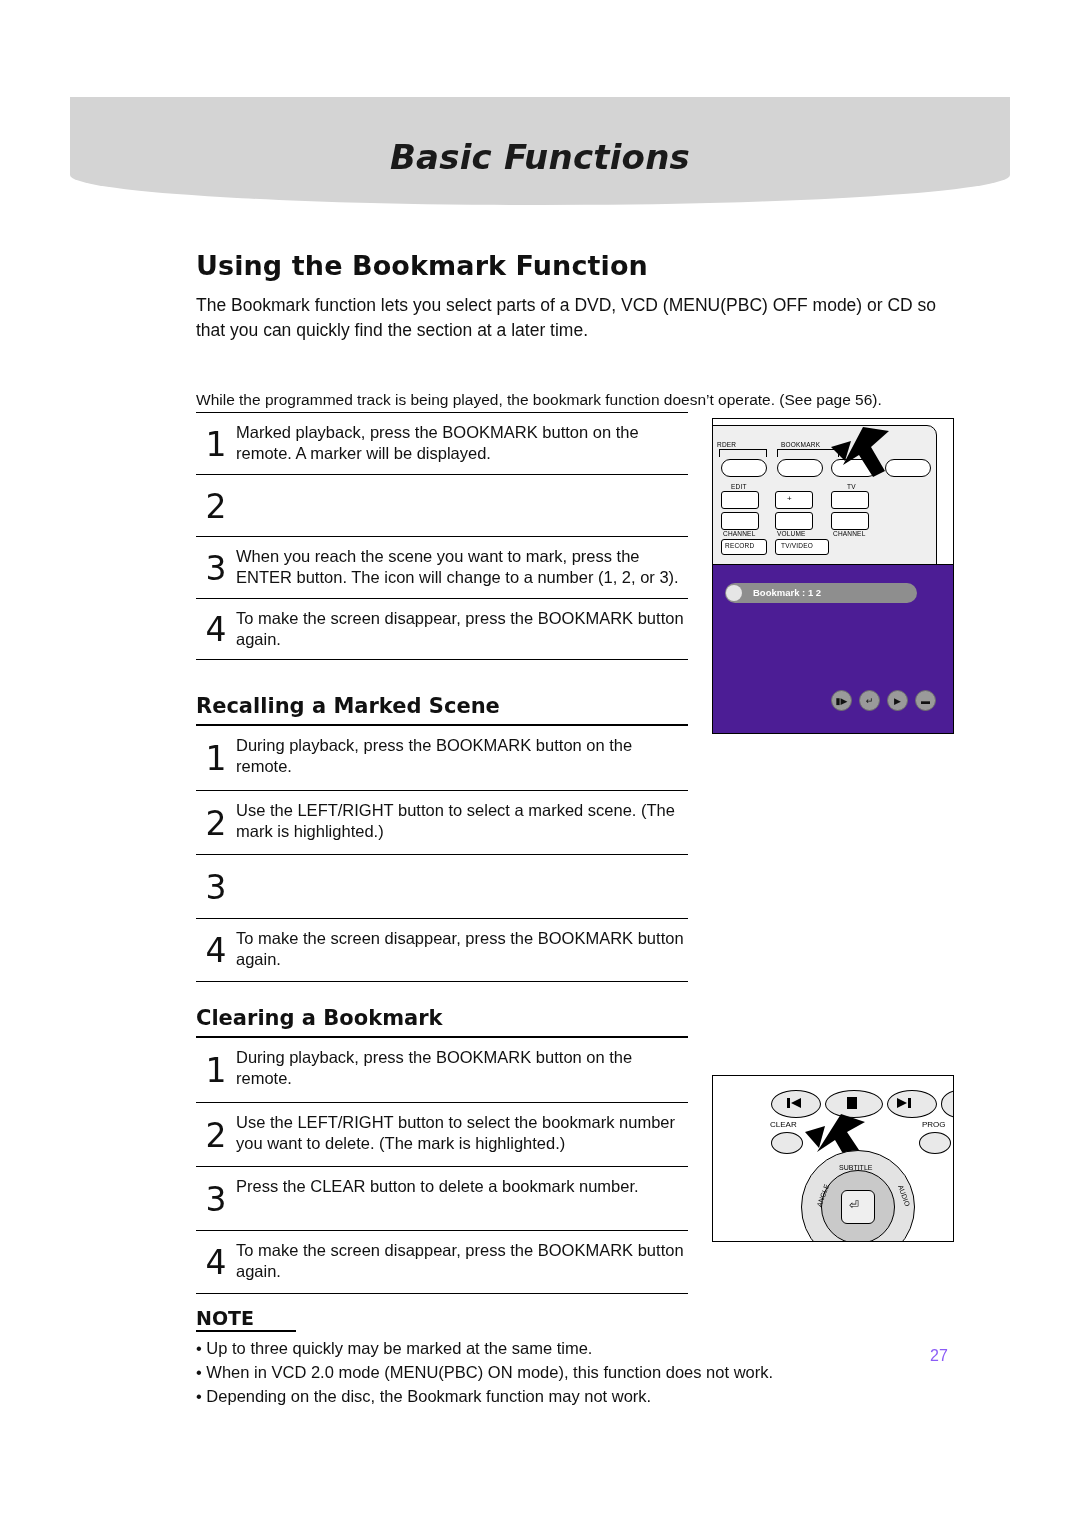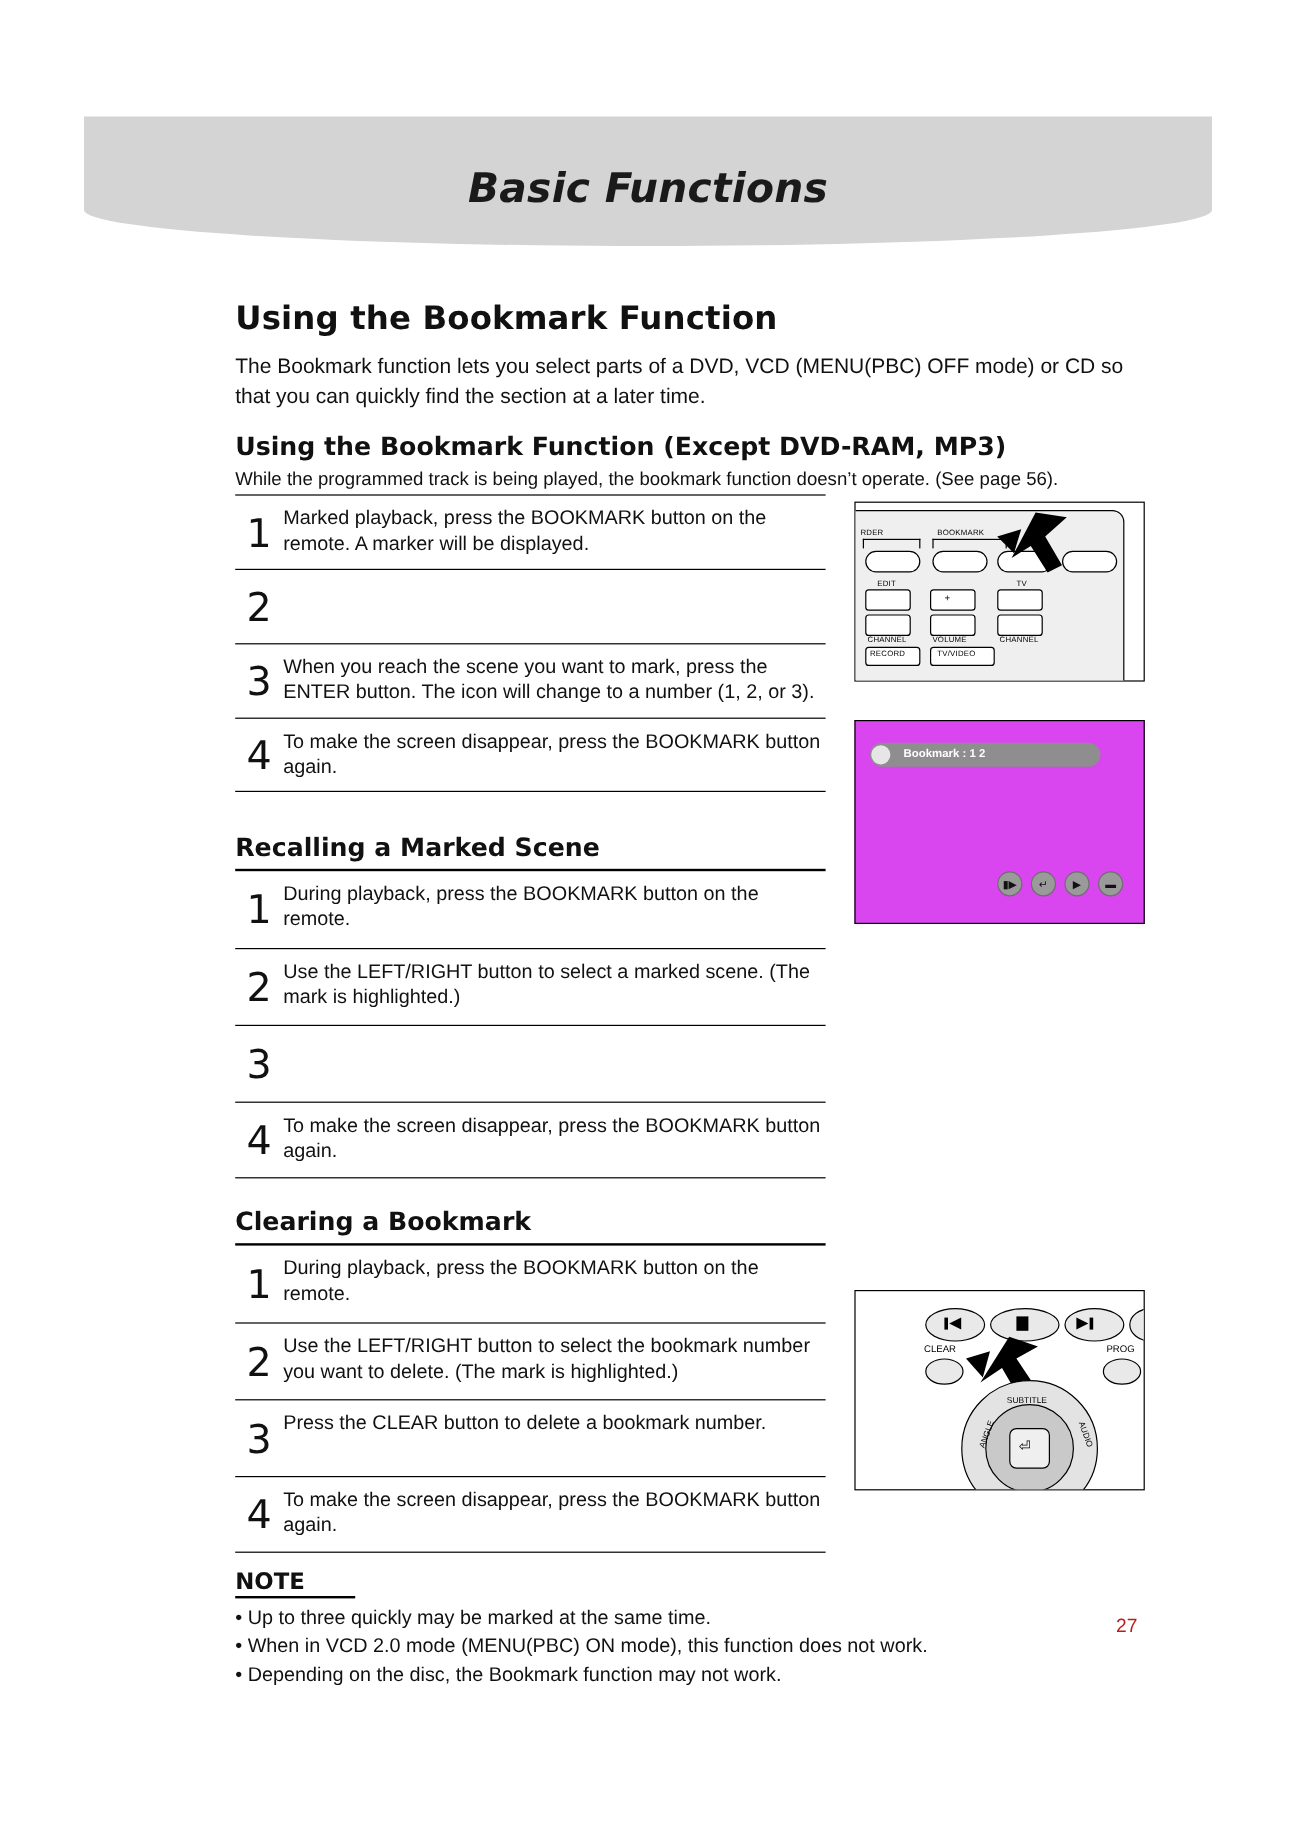--- a/index.html
+++ b/index.html
@@ -63,36 +63,36 @@
   
   .note-title{
     position:absolute;left:196px;top:1307px;
     font-family:"DejaVu Sans", sans-serif;
     font-size:19px;font-weight:bold;color:#111;text-align:center;
   }
   .note-rule{position:absolute;left:196px;top:1330px;width:100px;height:2px;background:#000;}
   .note-list{position:absolute;left:196px;top:1324px;width:700px;}
   .note-list div{font-size:16.5px;line-height:24px;color:#111;}
   .pagenum{
-    position:absolute;left:930px;top:1347px;font-size:16px;color:#b91c1c;
+    position:absolute;left:930px;top:1347px;font-size:16px;color:#8b5cf6;
   }
 
   
   .illus{position:absolute;border:1px solid #000;background:#fff;overflow:hidden;}
 
   
   .remote-a{left:712px;top:418px;width:240px;height:148px;}
   .rem-body{position:absolute;left:-14px;top:6px;width:236px;height:150px;background:#efefef;border:1.2px solid #000;border-radius:10px;}
   .rem-seg{position:absolute;border:1.2px solid #000;background:#fff;border-radius:3px;}
   .rem-lbl{position:absolute;font-size:6.5px;font-family:"Liberation Sans",sans-serif;color:#000;letter-spacing:.2px;}
   .rem-pill{position:absolute;border:1.2px solid #000;background:#fff;border-radius:9px;}
   .grp-line{position:absolute;background:#000;height:1px;}
 
   
-  .screen{left:712px;top:600px;width:240px;height:168px;background:#d946ef;}
+  .screen{left:712px;top:564px;width:240px;height:168px;background:#4c1d95;}
   .bm-bar{
     position:absolute;left:12px;top:18px;width:192px;height:20px;
     background:#8e8e8e;border-radius:10px;
   }
   .bm-knob{position:absolute;left:13px;top:20px;width:16px;height:16px;background:#e6e6e6;border-radius:50%;}
   .bm-text{position:absolute;left:40px;top:22px;font-size:9.5px;font-weight:bold;color:#fff;font-family:"Liberation Sans",sans-serif;}
   .bm-icons{position:absolute;left:118px;top:125px;display:flex;gap:7px;}
   .bm-ic{width:19px;height:19px;border-radius:50%;background:#9a9a9a;border:1px solid #6d6d6d;display:flex;align-items:center;justify-content:center;color:#111;font-size:9px;}
 
   
@@ -107,21 +107,20 @@
 
 <div class="page">
 
   <div class="banner">
     <div class="banner-title">Basic Functions</div>
   </div>
 
   <div class="h1">Using the Bookmark Function</div>
   <div class="intro">The Bookmark function lets you select parts of a DVD, VCD (MENU(PBC) OFF mode) or CD so that you can quickly find the section at a later time.</div>
 
-  <div class="h2" style="left:196px;top:360px;">Using the Bookmark Function (Except DVD-RAM, MP3)</div>
   <div class="subnote">While the programmed track is being played, the bookmark function doesn’t operate. (See page 56).</div>
 
   <div class="steps" style="left:196px;top:412px;width:492px;">
     <div class="step" style="height:62px;">
       <div class="num">1</div>
       <div class="txt">Marked playback, press the BOOKMARK button on the remote. A marker will be displayed.</div>
     </div>
     <div class="step" style="height:62px;">
       <div class="num">2</div>
     </div>

